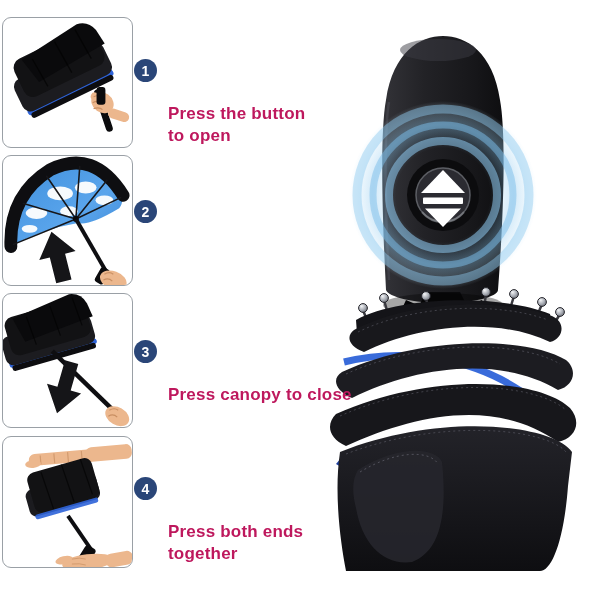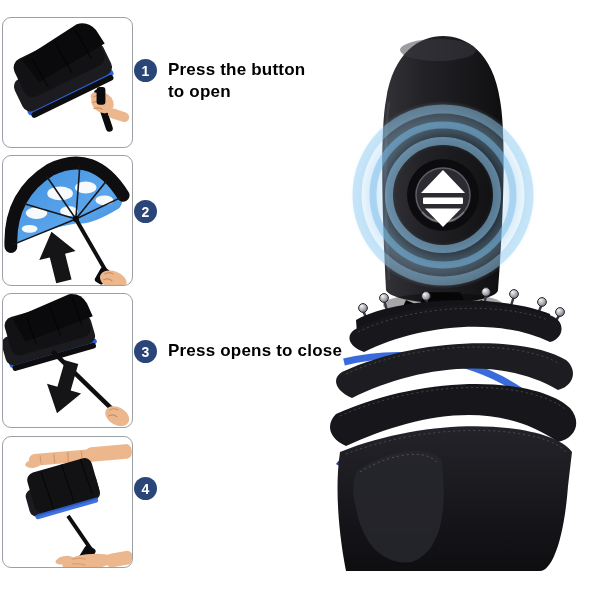--- a/index.html
+++ b/index.html
@@ -25,22 +25,22 @@
   #step1{left:134px;top:59px;}
   #step2{left:134px;top:200px;}
   #step3{left:134px;top:340px;}
   #step4{left:134px;top:477px;}
   .step-num{
     flex:0 0 auto;width:23px;height:23px;border-radius:50%;
     background:#2a4678;color:#ffffff;font-weight:bold;font-size:14px;
     display:flex;align-items:center;justify-content:center;margin-top:0px;
   }
   .step-label{
-    color:#000000;font-weight:bold;font-size:17px;line-height:1.32;
-    white-space:pre-line;letter-spacing:.2px;
+    color:#be185d;font-weight:bold;font-size:17px;line-height:1.32;
+    white-space:pre-line;letter-spacing:.2px;margin-top:44px;
   }
   
   .main-illustration{
     position:absolute;left:300px;top:0;width:300px;height:600px;z-index:1;
   }
   .main-illustration svg{display:block;width:100%;height:100%;}
 </style>
 </head>
 <body>
 
@@ -155,24 +155,26 @@
   <div class="step" id="step1">
     <div class="step-num">1</div>
     <div class="step-label">Press the button
 to open</div>
   </div>
   <div class="step" id="step2">
     <div class="step-num">2</div>
   </div>
   <div class="step" id="step3">
     <div class="step-num">3</div>
-    <div class="step-label">Press opens to close</div>
+    <div class="step-label">Press canopy to close</div>
   </div>
   <div class="step" id="step4">
     <div class="step-num">4</div>
+    <div class="step-label">Press both ends
+together</div>
   </div>
 
   <div class="main-illustration">
     <svg viewBox="0 0 300 600">
       <defs>
         <linearGradient id="handleGrad" x1="0" y1="0" x2="1" y2="0">
           <stop offset="0" stop-color="#333338"></stop>
           <stop offset=".35" stop-color="#222226"></stop>
           <stop offset=".75" stop-color="#17171a"></stop>
           <stop offset="1" stop-color="#0e0e10"></stop>

